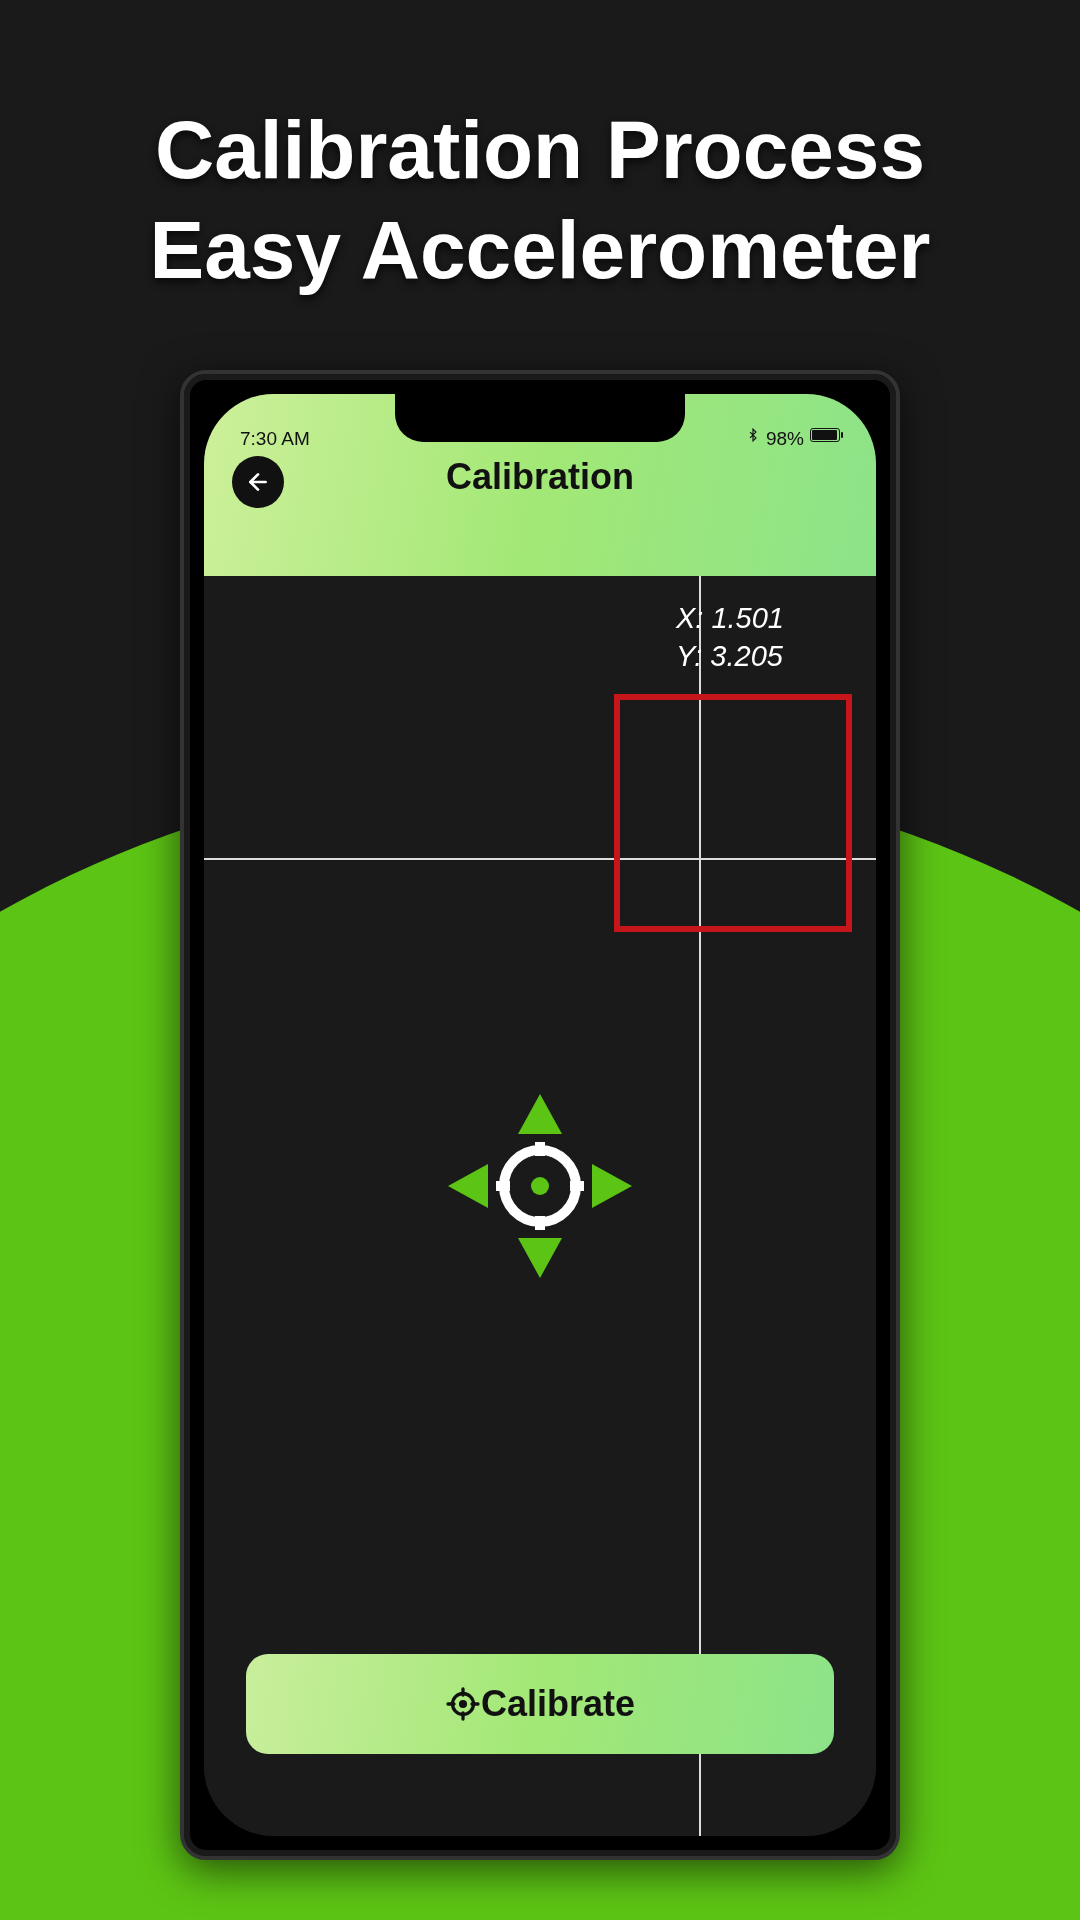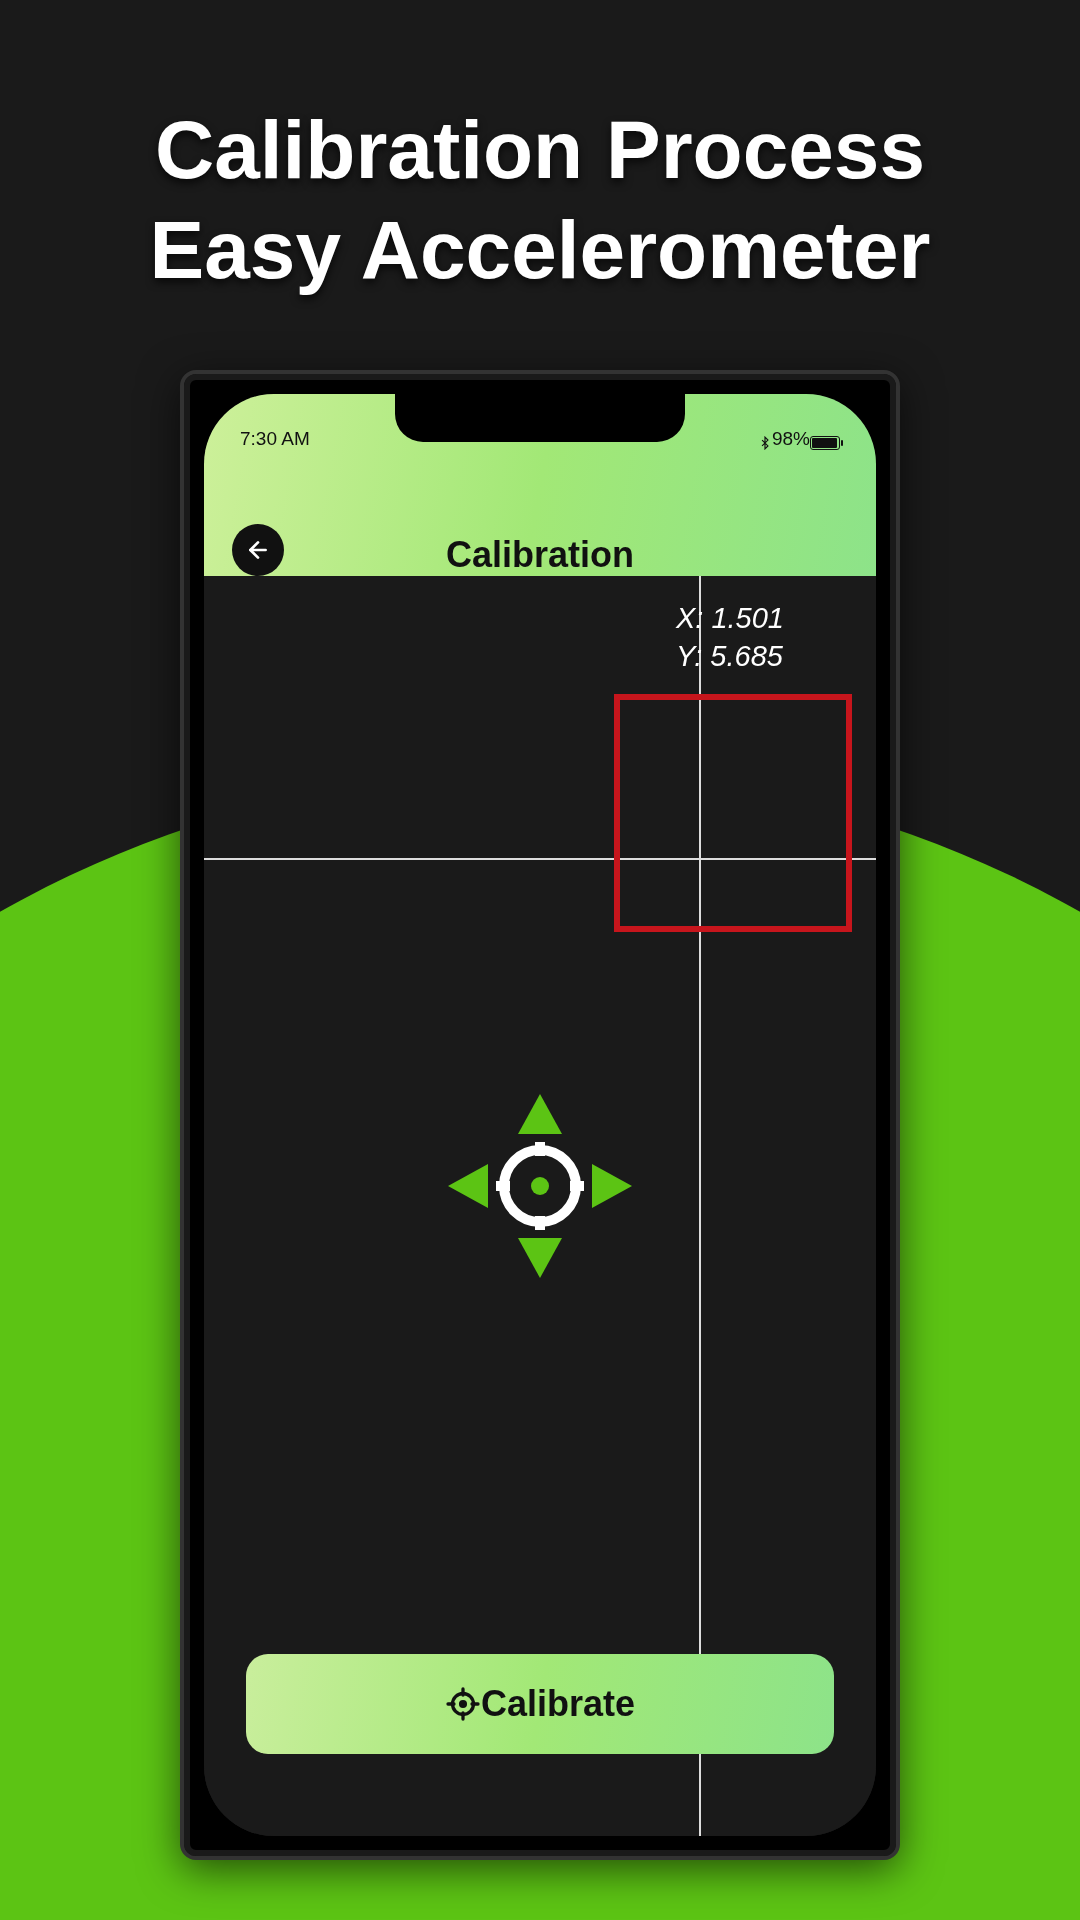--- a/index.html
+++ b/index.html
@@ -34,21 +34,21 @@
   }
   
   .phone {
     position: absolute;
     left: 50%;
     transform: translateX(-50%);
     top: 370px;
     width: 720px;
     height: 1490px;
     background: #000;
-    border-radius: 16px;
+    border-radius: 26px;
     border: 4px solid #333;
     box-shadow: 0 0 0 6px #1a1a1a inset, 0 10px 40px rgba(0,0,0,0.6);
     padding: 20px;
   }
   .screen {
     width: 100%;
     height: 100%;
     background: #1a1a1a;
     border-radius: 70px;
     overflow: hidden;
@@ -75,29 +75,29 @@
   .status-bar {
     height: 62px;
     display: flex;
     align-items: flex-end;
     justify-content: space-between;
     padding: 0 36px 6px 36px;
     color: #111;
     font-size: 19px;
     font-weight: 500;
   }
-  .status-right { display: flex; align-items: flex-end; }
+  .status-right { display: flex; align-items: flex-start; gap: 6px; }
   .battery {
     width: 30px; height: 14px; border: 1.5px solid #111; border-radius: 3px; position: relative;
   }
   .battery::after { content:""; position:absolute; right:-4px; top:3px; width:2.5px; height:6px; background:#111; border-radius:1px; }
   .battery .fill { position:absolute; left:1px; top:1px; bottom:1px; width: 90%; background:#111; border-radius:1px; }
   .header {
     display: flex;
-    align-items: flex-end;
+    align-items: flex-start;
     height: 120px;
     padding: 0 28px;
     position: relative;
   }
   .back-btn {
     width: 52px; height: 52px; background: #111; border-radius: 50%;
     display: flex; align-items: center; justify-content: center;
   }
   .back-btn svg { width: 26px; height: 26px; }
   .header-title {
@@ -203,21 +203,21 @@
         </div>
         <div class="header-title">Calibration</div>
       </div>
     </div>
 
     <div class="main-area">
       <div class="vline"></div>
       <div class="hline"></div>
       <div class="coords">
         <div>X: 1.501</div>
-        <div>Y: 5.685</div>
+        <div>Y: 3.205</div>
       </div>
 
       <div class="red-box"></div>
 
       <div class="joystick">
         <svg viewBox="0 0 200 200">
 
           <polygon fill="#5cc414" points="100,8 78,48 122,48"></polygon>
           <polygon fill="#5cc414" points="100,192 78,152 122,152"></polygon>
           <polygon fill="#5cc414" points="8,100 48,78 48,122"></polygon>

